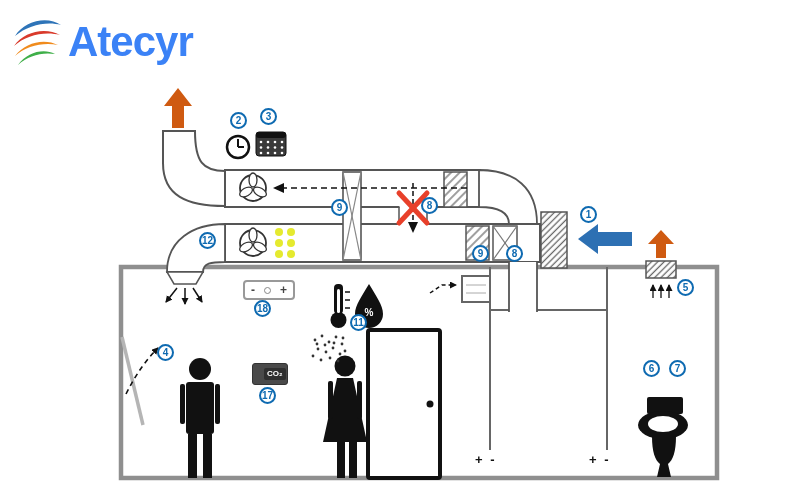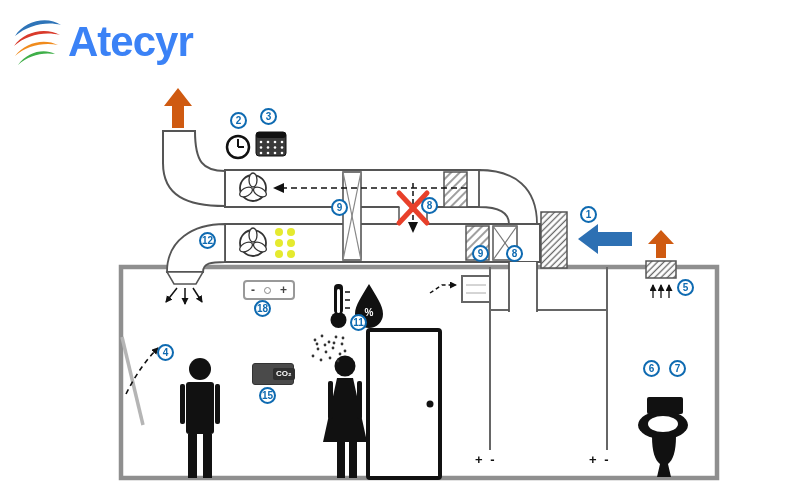--- a/index.html
+++ b/index.html
@@ -19,21 +19,21 @@
   
   .thermo-box{position:absolute;left:243px;top:280px;width:52px;height:20px;box-sizing:border-box;
               border:2px solid #999;border-radius:4px;background:#fff;display:flex;align-items:center;
               justify-content:space-between;padding:0 6px;z-index:4;}
   .thermo-box .sign{font-size:12px;font-weight:bold;color:#444;line-height:1;}
   .thermo-dot{width:7px;height:7px;box-sizing:border-box;border:1.5px solid #888;border-radius:50%;}
 
   
   .co2-box{position:absolute;left:252px;top:363px;width:36px;height:22px;box-sizing:border-box;
            background:#4a4a4a;border:1px solid #333;border-radius:3px;display:flex;align-items:center;
-           gap:3px;padding:0 20px;z-index:4;}
+           gap:3px;padding:0 11px;z-index:4;}
   .co2-screen{background:#2f2f2f;color:#fff;font-size:8px;font-weight:bold;padding:2px 3px;
               border-radius:2px;line-height:1;}
   .co2-led{width:5px;height:5px;border-radius:50%;background:#e0483a;}
 
   
   .pct{position:absolute;left:361px;top:307px;width:16px;text-align:center;color:#fff;
        font-size:10px;font-weight:bold;z-index:4;}
 
   
   .pressure{position:absolute;font-size:13px;font-weight:bold;color:#111;letter-spacing:2px;z-index:4;}
@@ -297,21 +297,21 @@
   <div class="badge" style="left:677px;top:279px;">5</div>
   <div class="badge" style="left:643px;top:360px;">6</div>
   <div class="badge" style="left:669px;top:360px;">7</div>
   <div class="badge" style="left:421px;top:197px;">8</div>
   <div class="badge" style="left:331px;top:199px;">9</div>
   <div class="badge" style="left:254px;top:300px;">18</div>
   <div class="badge" style="left:350px;top:314px;">11</div>
   <div class="badge" style="left:199px;top:232px;">12</div>
   <div class="badge" style="left:472px;top:245px;">9</div>
   <div class="badge" style="left:506px;top:245px;">8</div>
-  <div class="badge" style="left:259px;top:387px;">15</div>
+  <div class="badge" style="left:259px;top:387px;">17</div>
 
   <div class="thermo-box">
     <span class="sign">-</span>
     <span class="thermo-dot"></span>
     <span class="sign">+</span>
   </div>
 
   <div class="co2-box">
     <span class="co2-screen">CO₂</span>
     <span class="co2-led"></span>

